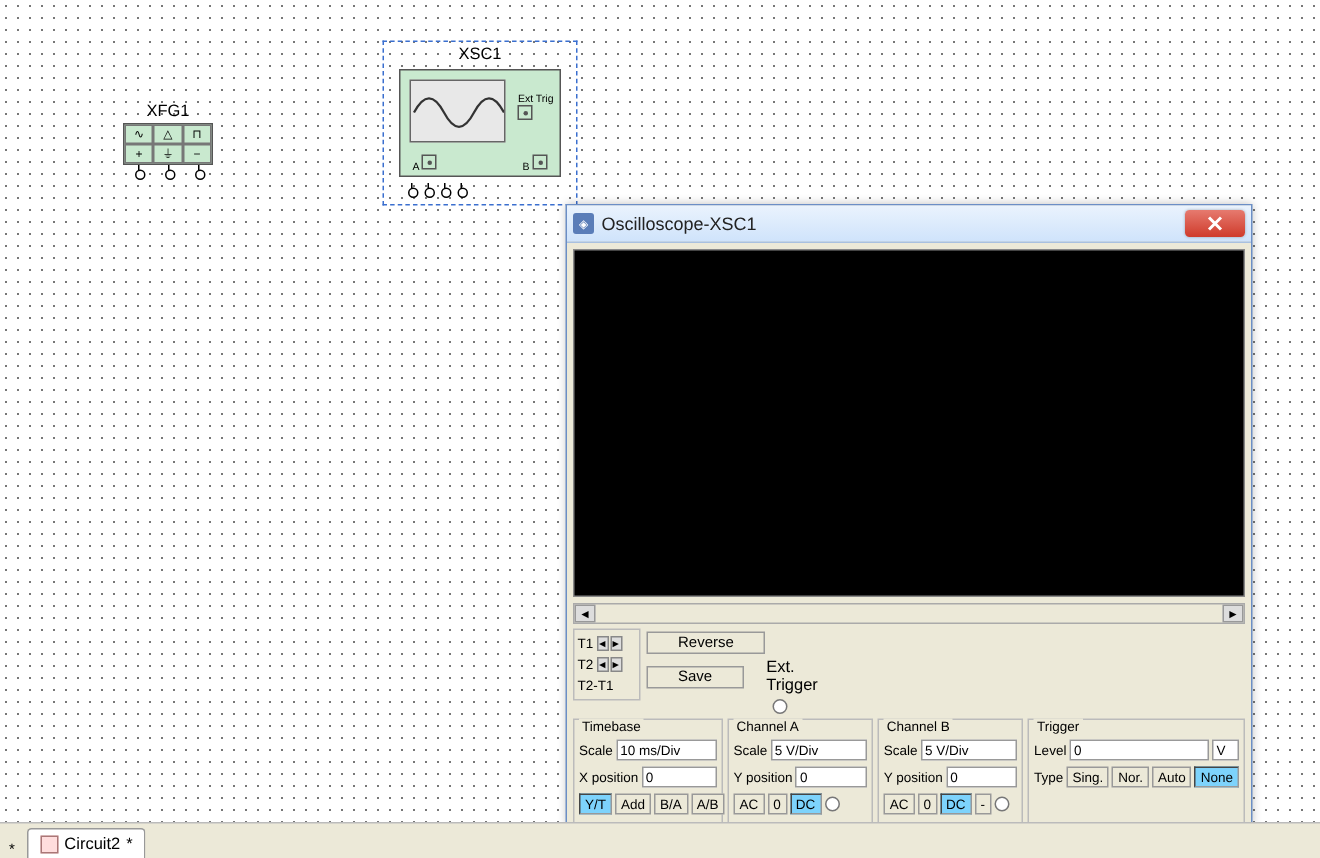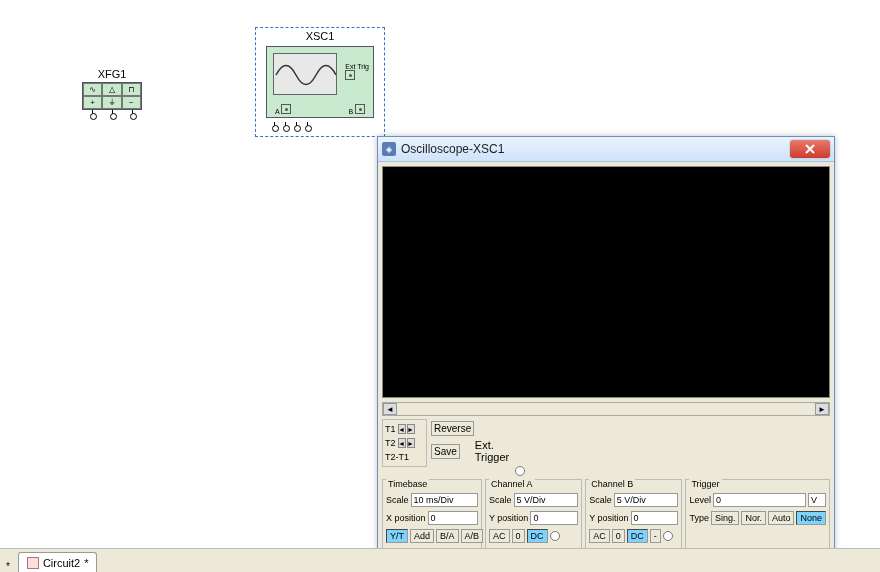--- a/index.html
+++ b/index.html
@@ -162,21 +162,21 @@
   }
   .valuecol { flex: 1; padding: 2px; }
   .rightbtns {
     width: 100px;
     display: flex; flex-direction: column; gap: 3px;
     padding-top: 2px;
   }
   .btn {
     background: #ece9d8;
     border: 1px solid #999;
-    padding: 1px 2px;
+    padding: 1px 20px;
     font-size: 10px;
     cursor: pointer;
     display: inline-block;
   }
   .exttrig-row { display: flex; align-items: center; gap: 15px; }
   .radio-dot { width: 10px; height: 10px; border: 1px solid #777; border-radius: 50%; background: #fff; }
   
   .controls {
     margin: 2px 4px 0 4px;
     display: flex; gap: 3px;

